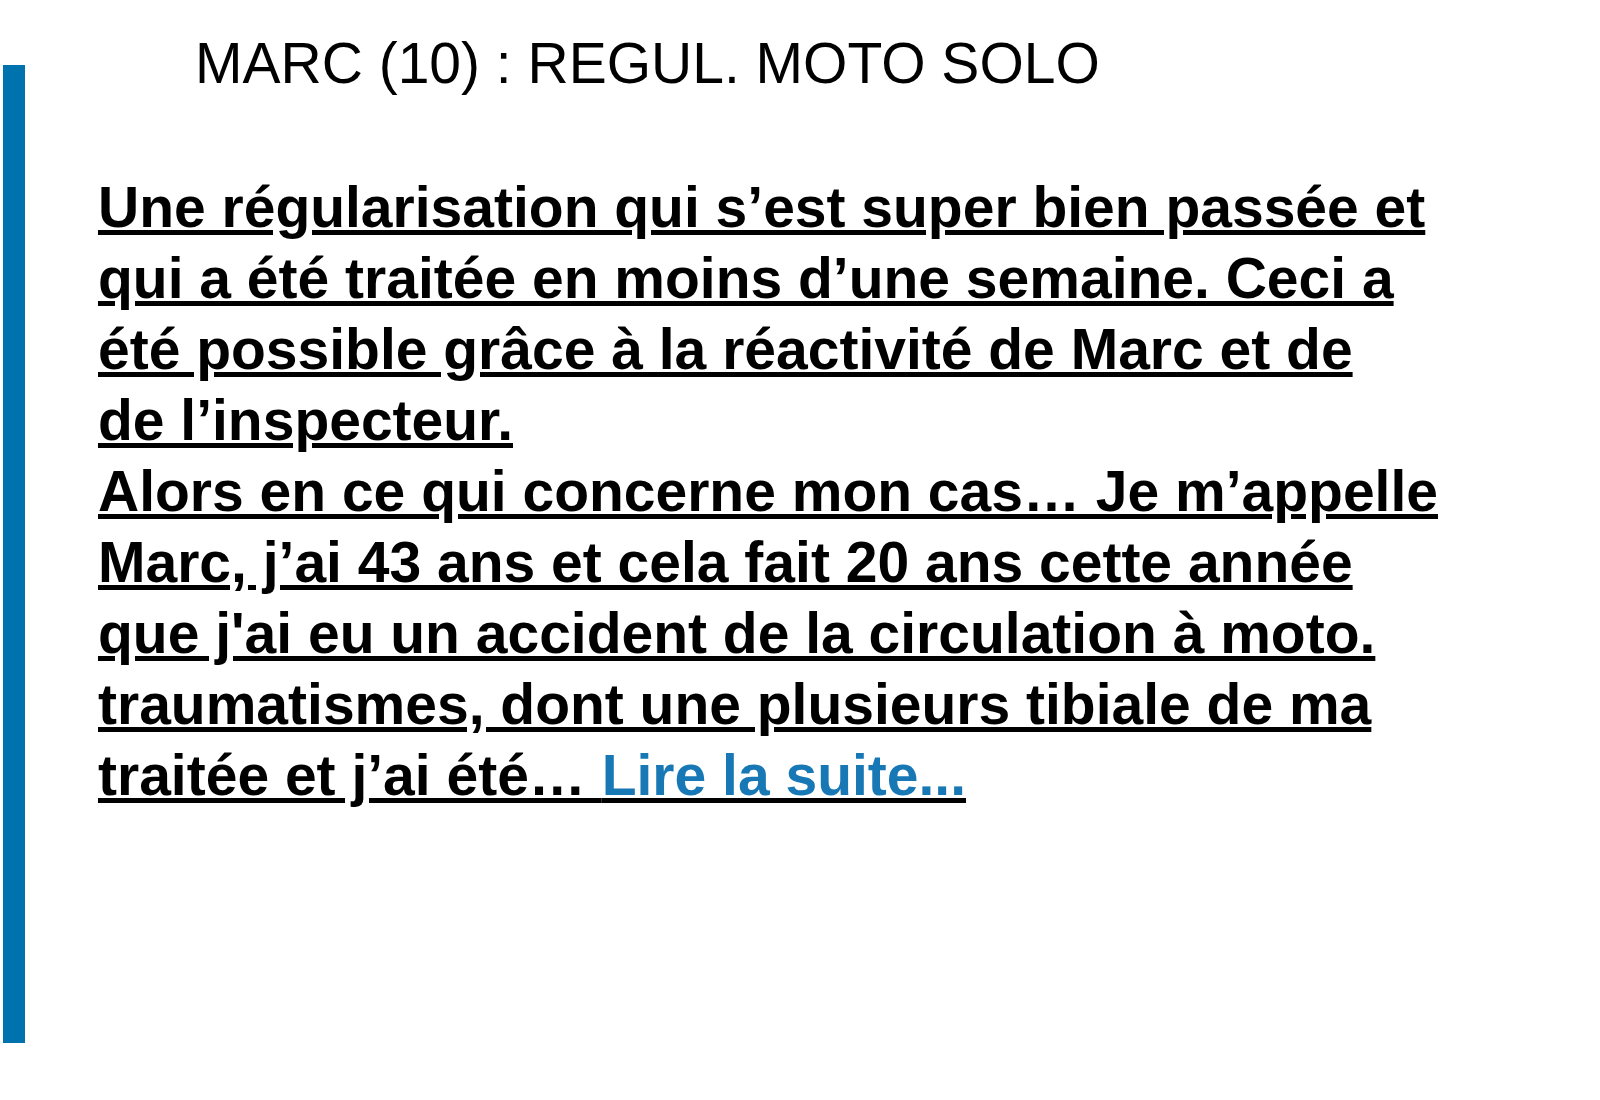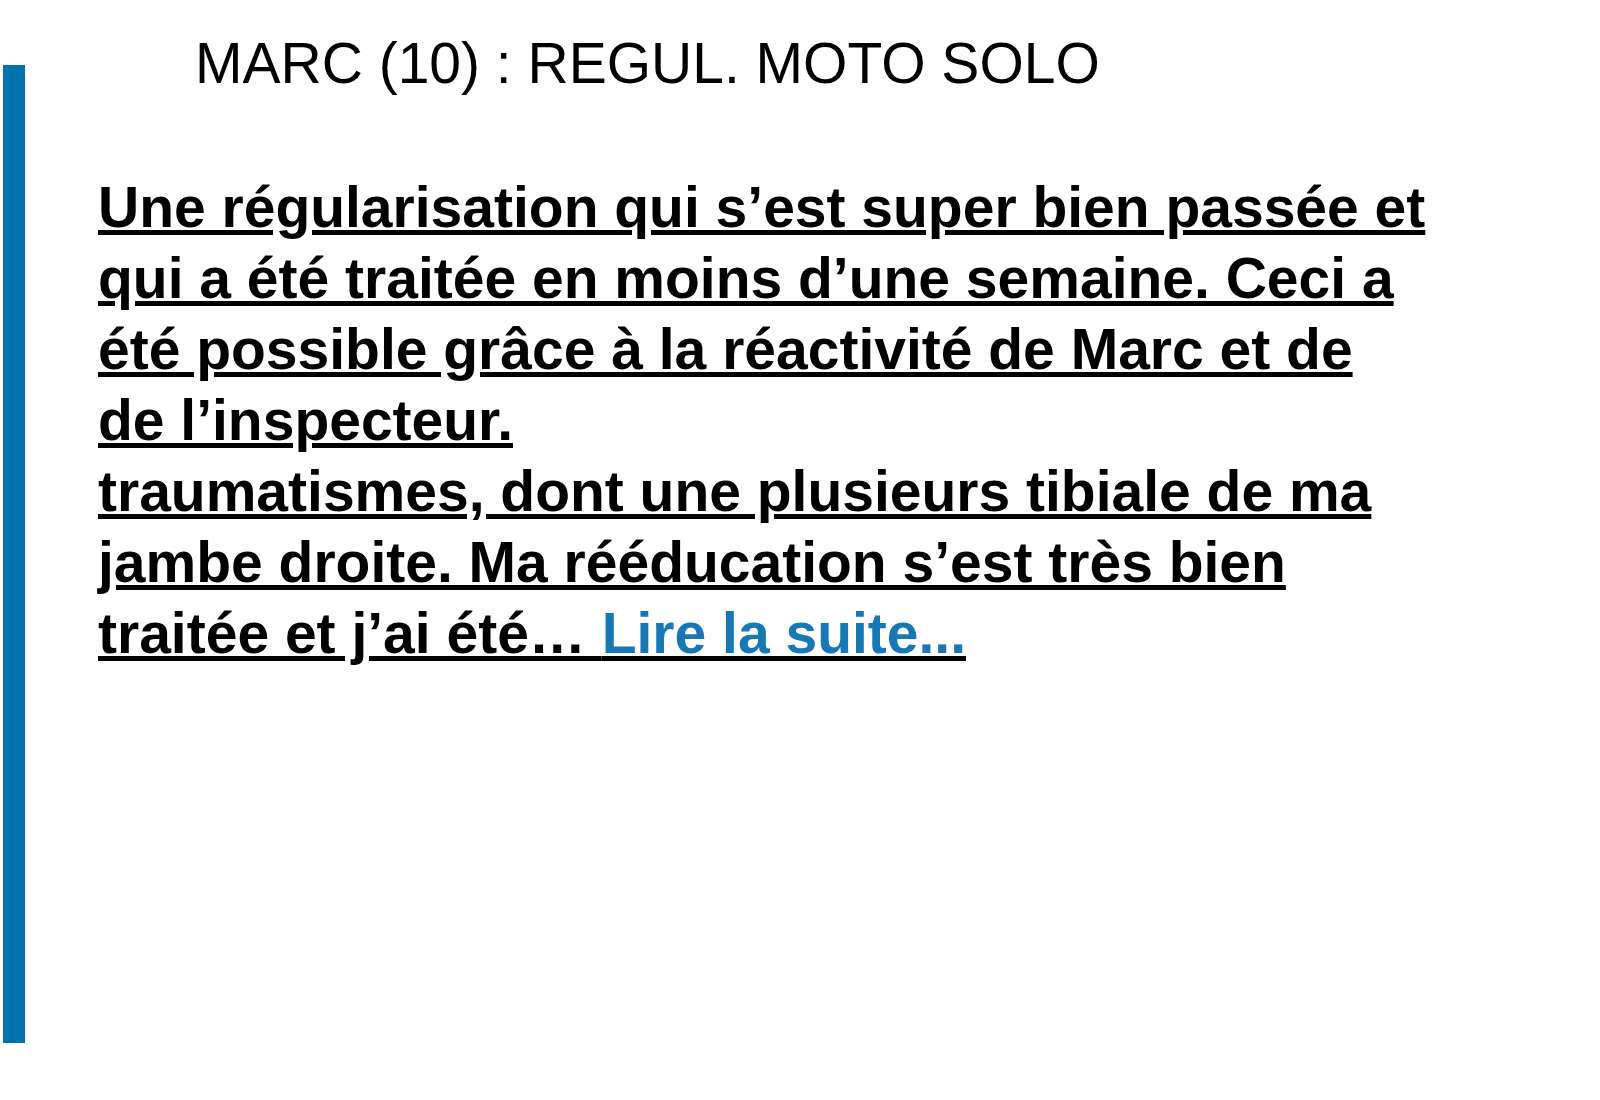--- a/index.html
+++ b/index.html
@@ -55,18 +55,20 @@
 
 <div class="accent-bar"></div>
 
 <h1 class="page-title" style="margin:0; font-weight:normal;">MARC (10) : REGUL. MOTO SOLO</h1>
 
 <div class="article-body">
   <div class="paragraph-line">Une régularisation qui s’est super bien passée et</div>
   <div class="paragraph-line">qui a été traitée en moins d’une semaine. Ceci a</div>
   <div class="paragraph-line">été possible grâce à la réactivité de Marc et de</div>
   <div class="paragraph-line">de l’inspecteur.</div>
+  <div class="paragraph-line">Alors en ce qui concerne mon cas… Je m’appelle</div>
+  <div class="paragraph-line">Marc, j’ai 43 ans et cela fait 20 ans cette année</div>
+  <div class="paragraph-line">que j'ai eu un accident de la circulation à moto.</div>
   <div class="paragraph-line">traumatismes, dont une plusieurs tibiale de ma</div>
-  <div class="paragraph-line">jambe droite. Ma rééducation s’est très bien</div>
   <div class="paragraph-line">
     <span>traitée et j’ai été… </span><a class="read-more-link" href="#">Lire la suite...</a>
   </div>
 </div>
 
 </body></html>

